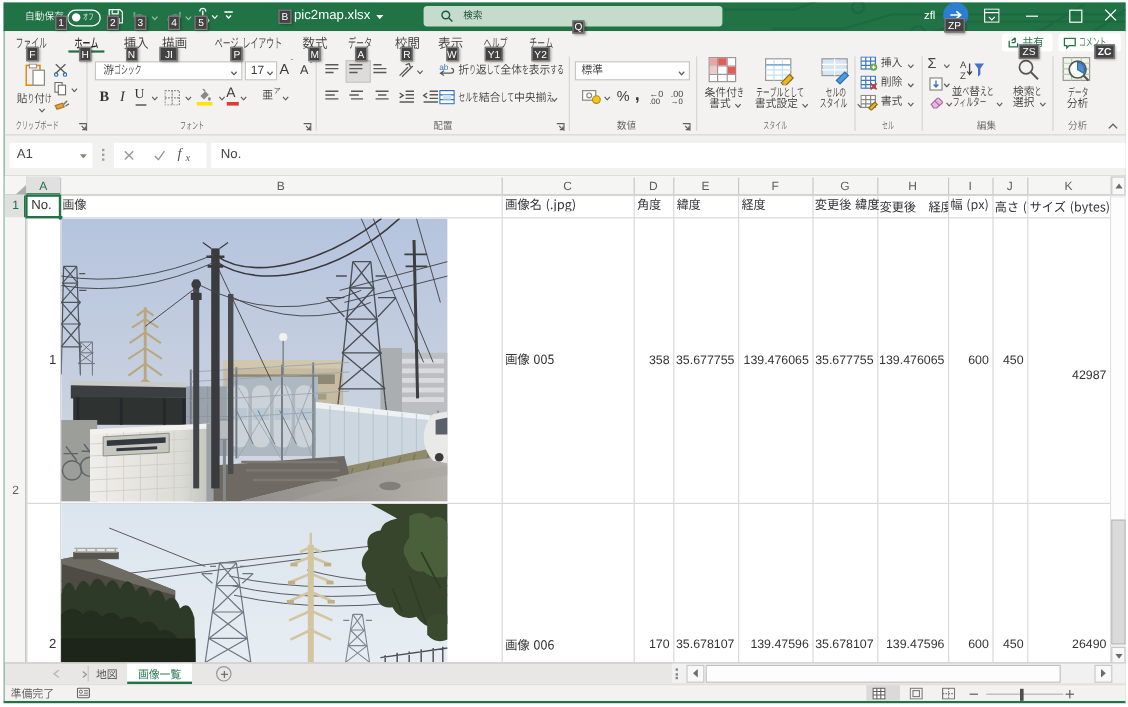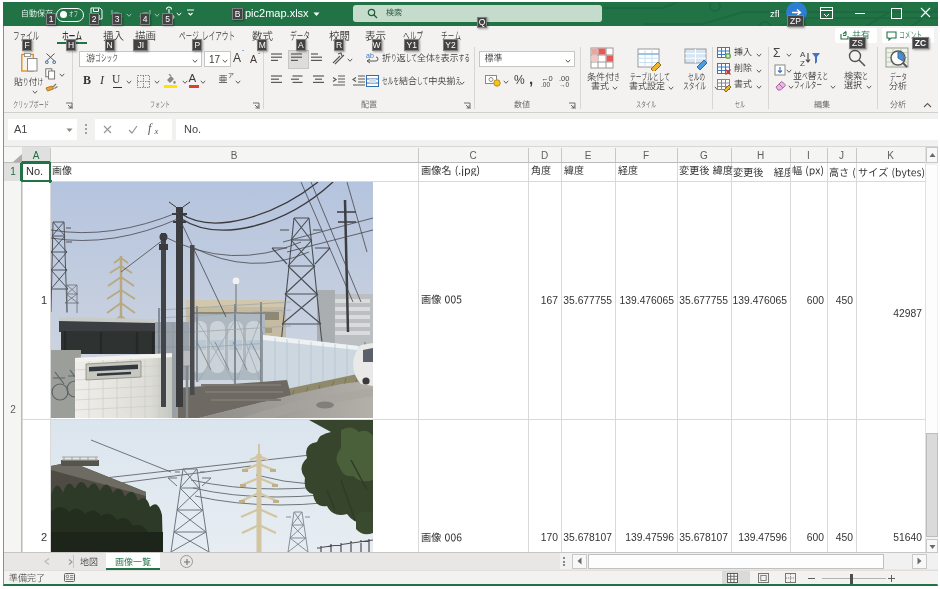--- a/index.html
+++ b/index.html
@@ -744,42 +744,42 @@
         <path d="M7.3 4.4Q7.3 5.5 7.2 6.3Q7.1 7.1 6.8 7.7Q6.4 8.3 5.9 8.8Q5.3 9.3 4.4 9.7L3.7 9.1Q4.4 8.8 5 8.4Q5.5 8.1 5.8 7.6Q6.2 7.1 6.3 6.3Q6.5 5.6 6.5 4.5V1.9Q6.5 1.6 6.5 1.4Q6.5 1.1 6.5 1.1H7.4Q7.4 1.1 7.4 1.4Q7.3 1.6 7.3 1.9ZM3.7 1.1Q3.7 1.2 3.6 1.4Q3.6 1.6 3.6 1.9V5.7Q3.6 5.9 3.6 6.1Q3.6 6.3 3.6 6.5Q3.7 6.6 3.7 6.7H2.8Q2.8 6.6 2.8 6.5Q2.8 6.3 2.8 6.1Q2.8 5.9 2.8 5.7V1.9Q2.8 1.7 2.8 1.5Q2.8 1.3 2.8 1.1ZM0.7 3.2Q0.7 3.2 0.9 3.2Q1.1 3.2 1.3 3.2Q1.5 3.2 1.7 3.2H8.5Q8.8 3.2 9 3.2Q9.3 3.2 9.4 3.2V4.1Q9.3 4.1 9 4.1Q8.8 4 8.5 4H1.7Q1.5 4 1.3 4.1Q1.1 4.1 0.9 4.1Q0.7 4.1 0.7 4.1Z M11.1 5.4Q12.4 5.1 13.5 4.6Q14.7 4 15.5 3.5Q16 3.1 16.5 2.7Q17.1 2.3 17.5 1.9Q17.9 1.5 18.3 1L19 1.7Q18.5 2.1 18 2.6Q17.5 3 17 3.5Q16.4 3.9 15.8 4.3Q15.3 4.6 14.6 5Q13.9 5.3 13.1 5.7Q12.3 6 11.5 6.3ZM15.3 3.9 16.2 3.7V8.4Q16.2 8.6 16.2 8.9Q16.2 9.1 16.2 9.3Q16.3 9.5 16.3 9.6H15.3Q15.3 9.5 15.3 9.3Q15.3 9.1 15.3 8.9Q15.3 8.6 15.3 8.4Z M28.1 0.7Q28.2 0.9 28.4 1.1Q28.5 1.4 28.7 1.7Q28.8 1.9 28.9 2.1L28.4 2.4Q28.2 2.1 28 1.7Q27.7 1.2 27.5 0.9ZM29.2 0.3Q29.4 0.5 29.5 0.8Q29.7 1 29.8 1.3Q30 1.6 30.1 1.8L29.5 2Q29.4 1.7 29.1 1.3Q28.9 0.9 28.7 0.6ZM28.3 2.4Q28.3 2.5 28.2 2.6Q28.1 2.8 28.1 2.9Q27.9 3.4 27.5 4Q27.2 4.6 26.8 5.2Q26.5 5.8 26 6.3Q25.5 7 24.8 7.6Q24.1 8.2 23.4 8.7Q22.6 9.3 21.8 9.7L21.2 9Q22 8.6 22.8 8.1Q23.5 7.6 24.2 7Q24.9 6.4 25.4 5.8Q25.7 5.4 26.1 4.9Q26.4 4.4 26.7 3.9Q26.9 3.3 27.1 2.9Q27 2.9 26.7 2.9Q26.4 2.9 26 2.9Q25.5 2.9 25.1 2.9Q24.6 2.9 24.2 2.9Q23.8 2.9 23.5 2.9Q23.2 2.9 23.1 2.9Q22.9 2.9 22.7 2.9Q22.5 2.9 22.3 2.9Q22.1 3 22.1 3V2Q22.1 2 22.3 2Q22.5 2.1 22.7 2.1Q22.9 2.1 23.1 2.1Q23.2 2.1 23.5 2.1Q23.8 2.1 24.2 2.1Q24.6 2.1 25.1 2.1Q25.5 2.1 25.9 2.1Q26.3 2.1 26.6 2.1Q26.9 2.1 27 2.1Q27.3 2.1 27.5 2.1Q27.7 2 27.8 2ZM26.2 5.8Q26.6 6.1 27 6.6Q27.5 7 27.9 7.5Q28.3 7.9 28.7 8.3Q29.1 8.7 29.3 9.1L28.6 9.7Q28.2 9.2 27.8 8.6Q27.3 8 26.7 7.5Q26.1 6.9 25.6 6.4Z M36.2 11.3Q35.5 10.1 35.1 8.8Q34.7 7.5 34.7 6Q34.7 4.4 35.1 3.1Q35.5 1.8 36.2 0.6L36.8 0.9Q36.1 2 35.8 3.3Q35.5 4.6 35.5 6Q35.5 7.3 35.8 8.6Q36.1 9.9 36.8 11Z M40.7 9.4Q40.3 9.4 39.9 9.2Q39.5 9 39.1 8.7H39.1L39 9.2H38.2V0.9H39.2V3.2L39.1 4.2Q39.5 3.9 40 3.6Q40.5 3.4 40.9 3.4Q41.7 3.4 42.2 3.8Q42.7 4.1 42.9 4.8Q43.2 5.4 43.2 6.3Q43.2 7.3 42.9 8Q42.5 8.7 41.9 9Q41.4 9.4 40.7 9.4ZM40.6 8.6Q41 8.6 41.4 8.3Q41.8 8 42 7.5Q42.2 7 42.2 6.3Q42.2 5.7 42.1 5.2Q41.9 4.7 41.6 4.5Q41.2 4.2 40.7 4.2Q40.3 4.2 40 4.4Q39.6 4.6 39.2 5V8Q39.6 8.3 39.9 8.4Q40.3 8.6 40.6 8.6Z M44.8 11.7Q44.6 11.7 44.4 11.7Q44.3 11.6 44.1 11.6L44.3 10.8Q44.4 10.8 44.5 10.9Q44.6 10.9 44.8 10.9Q45.2 10.9 45.6 10.6Q45.9 10.2 46 9.7L46.2 9.2L43.9 3.5H44.9L46 6.7Q46.2 7.1 46.3 7.5Q46.5 7.9 46.6 8.3H46.6Q46.8 7.9 46.9 7.5Q47 7.1 47.1 6.7L48.1 3.5H49.1L46.9 9.7Q46.7 10.3 46.5 10.7Q46.2 11.2 45.8 11.4Q45.4 11.7 44.8 11.7Z M52 9.4Q51.4 9.4 51 9.1Q50.7 8.9 50.5 8.5Q50.4 8 50.4 7.5V4.3H49.5V3.6L50.4 3.5L50.5 1.9H51.3V3.5H52.9V4.3H51.3V7.5Q51.3 8 51.5 8.3Q51.7 8.6 52.2 8.6Q52.3 8.6 52.5 8.6Q52.7 8.5 52.8 8.4L53 9.2Q52.8 9.2 52.5 9.3Q52.2 9.4 52 9.4Z M56.4 9.4Q55.7 9.4 55.1 9Q54.4 8.7 54.1 8Q53.7 7.3 53.7 6.4Q53.7 5.7 53.9 5.1Q54.1 4.6 54.5 4.2Q54.9 3.8 55.3 3.6Q55.8 3.4 56.3 3.4Q57 3.4 57.5 3.7Q58 4 58.3 4.7Q58.5 5.3 58.5 6.1Q58.5 6.2 58.5 6.4Q58.5 6.5 58.5 6.6H54.7Q54.7 7.2 54.9 7.7Q55.2 8.1 55.6 8.4Q56 8.6 56.6 8.6Q57 8.6 57.3 8.5Q57.7 8.4 58 8.2L58.3 8.8Q57.9 9 57.5 9.2Q57 9.4 56.4 9.4ZM54.6 5.9H57.7Q57.7 5.1 57.3 4.6Q57 4.2 56.3 4.2Q55.9 4.2 55.5 4.4Q55.2 4.6 54.9 5Q54.7 5.4 54.6 5.9Z M61.4 9.4Q60.8 9.4 60.3 9.2Q59.7 8.9 59.3 8.6L59.8 8Q60.2 8.2 60.6 8.4Q61 8.6 61.5 8.6Q62 8.6 62.3 8.4Q62.6 8.1 62.6 7.7Q62.6 7.4 62.4 7.2Q62.2 7.1 61.9 6.9Q61.6 6.8 61.3 6.7Q60.9 6.5 60.5 6.3Q60.1 6.1 59.9 5.8Q59.6 5.5 59.6 5Q59.6 4.6 59.9 4.2Q60.1 3.8 60.5 3.6Q61 3.4 61.6 3.4Q62.1 3.4 62.6 3.6Q63 3.8 63.4 4L62.9 4.6Q62.6 4.4 62.3 4.3Q62 4.1 61.6 4.1Q61.1 4.1 60.8 4.4Q60.6 4.6 60.6 5Q60.6 5.2 60.7 5.4Q60.9 5.6 61.2 5.7Q61.5 5.8 61.8 6Q62.1 6.1 62.4 6.2Q62.7 6.3 63 6.5Q63.2 6.7 63.4 7Q63.5 7.3 63.5 7.7Q63.5 8.1 63.3 8.5Q63 8.9 62.6 9.2Q62.1 9.4 61.4 9.4Z M64.9 11.3 64.3 11Q65 9.9 65.4 8.6Q65.7 7.3 65.7 6Q65.7 4.6 65.4 3.3Q65 2 64.3 0.9L64.9 0.6Q65.7 1.8 66.1 3.1Q66.5 4.4 66.5 6Q66.5 7.5 66.1 8.8Q65.7 10.1 64.9 11.3Z" fill="#333"></path>
       </svg>
     </div>
 </div>
 <div style="position:absolute;top:294.0px;font:11px 'Liberation Sans',sans-serif;color:#333;white-space:pre;right:893.0px;">1</div>
 <div style="position:absolute;left:421.0px;top:294.0px;">
     <svg class="jt" width="41" height="11" viewBox="0 0 41.0 11.0">
       <path d="M1.3 8.7H8.9V9.4H1.3ZM0.6 1.1H9.6V1.8H0.6ZM0.9 2.9H1.6V10.1H0.9ZM8.6 2.9H9.3V10H8.6ZM4.7 1.3H5.4V3.4H4.7ZM4.7 3.3H5.4V7.5H4.7ZM3.3 5.7V7.1H6.9V5.7ZM3.3 3.7V5.1H6.9V3.7ZM2.6 3H7.5V7.7H2.6Z M15 0.4 15.7 0.6Q15.3 1.3 14.7 2.1Q14.1 2.8 13.3 3.5Q13.2 3.4 13.1 3.3Q12.9 3.1 12.8 3Q13.3 2.7 13.7 2.2Q14.1 1.8 14.5 1.3Q14.8 0.8 15 0.4ZM15 1.1H17.5V1.7H14.6ZM14.3 3.1V4.3H18.8V3.1ZM13.6 2.5H19.6V4.8H13.6ZM16.2 2.7H16.9V4.5H16.2ZM16.2 4.3 16.8 4.6Q16.4 5 15.8 5.3Q15.3 5.7 14.6 6Q14 6.3 13.4 6.5Q13.4 6.5 13.3 6.4Q13.2 6.3 13.1 6.1Q13.1 6 13 6Q13.6 5.8 14.2 5.5Q14.8 5.3 15.3 5Q15.9 4.7 16.2 4.3ZM15.2 5.4 15.7 5.1Q16.2 5.5 16.6 6.1Q17 6.6 17.1 7.2Q17.3 7.7 17.3 8.2Q17.3 8.8 17.2 9.2Q17 9.6 16.8 9.8Q16.6 9.9 16.3 10Q16.1 10.1 15.8 10.1Q15.6 10.1 15.4 10.1Q15.2 10.1 15 10.1Q15 9.9 15 9.7Q14.9 9.5 14.8 9.4Q15.1 9.4 15.3 9.4Q15.5 9.4 15.7 9.4Q15.8 9.4 16 9.4Q16.1 9.4 16.3 9.2Q16.5 9.1 16.6 8.6Q16.7 8.2 16.6 7.7Q16.5 7.1 16.1 6.5Q15.8 5.9 15.2 5.4ZM16.1 5.9 16.5 6.2Q16.2 6.5 15.7 6.9Q15.1 7.2 14.6 7.5Q14 7.8 13.5 8Q13.4 7.9 13.3 7.7Q13.2 7.6 13.1 7.5Q13.6 7.3 14.2 7.1Q14.7 6.8 15.2 6.5Q15.8 6.2 16.1 5.9ZM16.6 7 17.1 7.4Q16.7 7.8 16 8.3Q15.4 8.8 14.7 9.2Q14 9.6 13.3 9.8Q13.2 9.7 13.1 9.5Q13 9.3 12.9 9.2Q13.4 9.1 13.9 8.8Q14.4 8.6 14.9 8.3Q15.4 8 15.9 7.6Q16.3 7.3 16.6 7ZM19.3 5.2 19.9 5.6Q19.5 6 19 6.3Q18.5 6.7 18.1 7L17.6 6.5Q17.9 6.4 18.2 6.1Q18.5 5.9 18.8 5.6Q19.1 5.4 19.3 5.2ZM17.4 4.4Q17.6 5.4 17.9 6.3Q18.3 7.2 18.8 7.9Q19.4 8.6 20 9Q20 9.1 19.9 9.2Q19.8 9.3 19.7 9.4Q19.6 9.5 19.5 9.6Q18.8 9.2 18.3 8.4Q17.7 7.6 17.3 6.6Q17 5.7 16.7 4.6ZM17.3 1.1H17.4L17.6 1L18 1.4Q17.8 1.8 17.5 2.3Q17.1 2.7 16.8 3Q16.7 2.9 16.6 2.8Q16.5 2.6 16.4 2.6Q16.6 2.3 16.9 1.9Q17.1 1.5 17.3 1.2ZM12.6 0.5 13.3 0.7Q13 1.6 12.6 2.5Q12.2 3.4 11.7 4.2Q11.3 5 10.8 5.6Q10.7 5.5 10.7 5.3Q10.6 5.2 10.5 5Q10.4 4.9 10.4 4.8Q10.8 4.2 11.2 3.5Q11.6 2.9 12 2.1Q12.3 1.3 12.6 0.5ZM11.7 3 12.4 2.3 12.5 2.3V10.1H11.7Z M26.4 9.4Q25.7 9.4 25.2 8.9Q24.6 8.5 24.3 7.6Q24 6.7 24 5.4Q24 4 24.3 3.1Q24.6 2.3 25.2 1.8Q25.7 1.4 26.4 1.4Q27.2 1.4 27.7 1.8Q28.2 2.3 28.5 3.2Q28.8 4 28.8 5.4Q28.8 6.7 28.5 7.6Q28.2 8.5 27.7 8.9Q27.2 9.4 26.4 9.4ZM26.4 8.6Q26.9 8.6 27.2 8.3Q27.5 7.9 27.7 7.2Q27.9 6.5 27.9 5.4Q27.9 4.2 27.7 3.5Q27.5 2.8 27.2 2.5Q26.9 2.2 26.4 2.2Q26 2.2 25.7 2.5Q25.3 2.8 25.2 3.5Q25 4.2 25 5.4Q25 6.5 25.2 7.2Q25.3 7.9 25.7 8.3Q26 8.6 26.4 8.6Z M32.3 9.4Q31.5 9.4 31 8.9Q30.5 8.5 30.2 7.6Q29.9 6.7 29.9 5.4Q29.9 4 30.2 3.1Q30.5 2.3 31 1.8Q31.5 1.4 32.3 1.4Q33 1.4 33.5 1.8Q34.1 2.3 34.4 3.2Q34.7 4 34.7 5.4Q34.7 6.7 34.4 7.6Q34.1 8.5 33.5 8.9Q33 9.4 32.3 9.4ZM32.3 8.6Q32.7 8.6 33 8.3Q33.4 7.9 33.6 7.2Q33.7 6.5 33.7 5.4Q33.7 4.2 33.6 3.5Q33.4 2.8 33 2.5Q32.7 2.2 32.3 2.2Q31.8 2.2 31.5 2.5Q31.2 2.8 31 3.5Q30.8 4.2 30.8 5.4Q30.8 6.5 31 7.2Q31.2 7.9 31.5 8.3Q31.8 8.6 32.3 8.6Z M37.9 9.4Q37.3 9.4 36.9 9.2Q36.4 9.1 36.1 8.9Q35.7 8.6 35.5 8.4L35.9 7.7Q36.2 7.9 36.4 8.1Q36.7 8.3 37 8.5Q37.4 8.6 37.8 8.6Q38.3 8.6 38.7 8.4Q39 8.1 39.2 7.7Q39.5 7.3 39.5 6.8Q39.5 5.9 39 5.5Q38.6 5 37.9 5Q37.5 5 37.2 5.1Q36.9 5.2 36.6 5.5L36.1 5.1L36.3 1.5H40.1V2.4H37.2L37 4.6Q37.2 4.4 37.5 4.4Q37.8 4.3 38.1 4.3Q38.8 4.3 39.3 4.5Q39.8 4.8 40.1 5.3Q40.4 5.9 40.4 6.7Q40.4 7.6 40.1 8.2Q39.7 8.8 39.1 9.1Q38.6 9.4 37.9 9.4Z" fill="#333"></path>
     </svg>
   </div>
-<div style="position:absolute;top:294.8px;font:10.3px 'Liberation Sans',sans-serif;color:#333;white-space:pre;right:382.0px;">167</div>
+<div style="position:absolute;top:294.8px;font:10.3px 'Liberation Sans',sans-serif;color:#333;white-space:pre;right:382.0px;">358</div>
 <div style="position:absolute;top:294.8px;font:10.3px 'Liberation Sans',sans-serif;color:#333;white-space:pre;right:328.0px;">35.677755</div>
 <div style="position:absolute;top:294.8px;font:10.3px 'Liberation Sans',sans-serif;color:#333;white-space:pre;right:266.0px;">139.476065</div>
 <div style="position:absolute;top:294.8px;font:10.3px 'Liberation Sans',sans-serif;color:#333;white-space:pre;right:212.0px;">35.677755</div>
 <div style="position:absolute;top:294.8px;font:10.3px 'Liberation Sans',sans-serif;color:#333;white-space:pre;right:153.0px;">139.476065</div>
 <div style="position:absolute;top:294.8px;font:10.3px 'Liberation Sans',sans-serif;color:#333;white-space:pre;right:116.0px;">600</div>
 <div style="position:absolute;top:294.8px;font:10.3px 'Liberation Sans',sans-serif;color:#333;white-space:pre;right:87.0px;">450</div>
 <div style="position:absolute;top:308px;font:10.3px 'Liberation Sans',sans-serif;color:#333;white-space:pre;right:18.0px;">42987</div>
 <div style="position:absolute;top:531.0px;font:11px 'Liberation Sans',sans-serif;color:#333;white-space:pre;right:893.0px;">2</div>
 <div style="position:absolute;left:421.0px;top:531.5px;">
     <svg class="jt" width="41" height="11" viewBox="0 0 41.0 11.0">
       <path d="M1.3 8.7H8.9V9.4H1.3ZM0.6 1.1H9.6V1.8H0.6ZM0.9 2.9H1.6V10.1H0.9ZM8.6 2.9H9.3V10H8.6ZM4.7 1.3H5.4V3.4H4.7ZM4.7 3.3H5.4V7.5H4.7ZM3.3 5.7V7.1H6.9V5.7ZM3.3 3.7V5.1H6.9V3.7ZM2.6 3H7.5V7.7H2.6Z M15 0.4 15.7 0.6Q15.3 1.3 14.7 2.1Q14.1 2.8 13.3 3.5Q13.2 3.4 13.1 3.3Q12.9 3.1 12.8 3Q13.3 2.7 13.7 2.2Q14.1 1.8 14.5 1.3Q14.8 0.8 15 0.4ZM15 1.1H17.5V1.7H14.6ZM14.3 3.1V4.3H18.8V3.1ZM13.6 2.5H19.6V4.8H13.6ZM16.2 2.7H16.9V4.5H16.2ZM16.2 4.3 16.8 4.6Q16.4 5 15.8 5.3Q15.3 5.7 14.6 6Q14 6.3 13.4 6.5Q13.4 6.5 13.3 6.4Q13.2 6.3 13.1 6.1Q13.1 6 13 6Q13.6 5.8 14.2 5.5Q14.8 5.3 15.3 5Q15.9 4.7 16.2 4.3ZM15.2 5.4 15.7 5.1Q16.2 5.5 16.6 6.1Q17 6.6 17.1 7.2Q17.3 7.7 17.3 8.2Q17.3 8.8 17.2 9.2Q17 9.6 16.8 9.8Q16.6 9.9 16.3 10Q16.1 10.1 15.8 10.1Q15.6 10.1 15.4 10.1Q15.2 10.1 15 10.1Q15 9.9 15 9.7Q14.9 9.5 14.8 9.4Q15.1 9.4 15.3 9.4Q15.5 9.4 15.7 9.4Q15.8 9.4 16 9.4Q16.1 9.4 16.3 9.2Q16.5 9.1 16.6 8.6Q16.7 8.2 16.6 7.7Q16.5 7.1 16.1 6.5Q15.8 5.9 15.2 5.4ZM16.1 5.9 16.5 6.2Q16.2 6.5 15.7 6.9Q15.1 7.2 14.6 7.5Q14 7.8 13.5 8Q13.4 7.9 13.3 7.7Q13.2 7.6 13.1 7.5Q13.6 7.3 14.2 7.1Q14.7 6.8 15.2 6.5Q15.8 6.2 16.1 5.9ZM16.6 7 17.1 7.4Q16.7 7.8 16 8.3Q15.4 8.8 14.7 9.2Q14 9.6 13.3 9.8Q13.2 9.7 13.1 9.5Q13 9.3 12.9 9.2Q13.4 9.1 13.9 8.8Q14.4 8.6 14.9 8.3Q15.4 8 15.9 7.6Q16.3 7.3 16.6 7ZM19.3 5.2 19.9 5.6Q19.5 6 19 6.3Q18.5 6.7 18.1 7L17.6 6.5Q17.9 6.4 18.2 6.1Q18.5 5.9 18.8 5.6Q19.1 5.4 19.3 5.2ZM17.4 4.4Q17.6 5.4 17.9 6.3Q18.3 7.2 18.8 7.9Q19.4 8.6 20 9Q20 9.1 19.9 9.2Q19.8 9.3 19.7 9.4Q19.6 9.5 19.5 9.6Q18.8 9.2 18.3 8.4Q17.7 7.6 17.3 6.6Q17 5.7 16.7 4.6ZM17.3 1.1H17.4L17.6 1L18 1.4Q17.8 1.8 17.5 2.3Q17.1 2.7 16.8 3Q16.7 2.9 16.6 2.8Q16.5 2.6 16.4 2.6Q16.6 2.3 16.9 1.9Q17.1 1.5 17.3 1.2ZM12.6 0.5 13.3 0.7Q13 1.6 12.6 2.5Q12.2 3.4 11.7 4.2Q11.3 5 10.8 5.6Q10.7 5.5 10.7 5.3Q10.6 5.2 10.5 5Q10.4 4.9 10.4 4.8Q10.8 4.2 11.2 3.5Q11.6 2.9 12 2.1Q12.3 1.3 12.6 0.5ZM11.7 3 12.4 2.3 12.5 2.3V10.1H11.7Z M26.4 9.4Q25.7 9.4 25.2 8.9Q24.6 8.5 24.3 7.6Q24 6.7 24 5.4Q24 4 24.3 3.1Q24.6 2.3 25.2 1.8Q25.7 1.4 26.4 1.4Q27.2 1.4 27.7 1.8Q28.2 2.3 28.5 3.2Q28.8 4 28.8 5.4Q28.8 6.7 28.5 7.6Q28.2 8.5 27.7 8.9Q27.2 9.4 26.4 9.4ZM26.4 8.6Q26.9 8.6 27.2 8.3Q27.5 7.9 27.7 7.2Q27.9 6.5 27.9 5.4Q27.9 4.2 27.7 3.5Q27.5 2.8 27.2 2.5Q26.9 2.2 26.4 2.2Q26 2.2 25.7 2.5Q25.3 2.8 25.2 3.5Q25 4.2 25 5.4Q25 6.5 25.2 7.2Q25.3 7.9 25.7 8.3Q26 8.6 26.4 8.6Z M32.3 9.4Q31.5 9.4 31 8.9Q30.5 8.5 30.2 7.6Q29.9 6.7 29.9 5.4Q29.9 4 30.2 3.1Q30.5 2.3 31 1.8Q31.5 1.4 32.3 1.4Q33 1.4 33.5 1.8Q34.1 2.3 34.4 3.2Q34.7 4 34.7 5.4Q34.7 6.7 34.4 7.6Q34.1 8.5 33.5 8.9Q33 9.4 32.3 9.4ZM32.3 8.6Q32.7 8.6 33 8.3Q33.4 7.9 33.6 7.2Q33.7 6.5 33.7 5.4Q33.7 4.2 33.6 3.5Q33.4 2.8 33 2.5Q32.7 2.2 32.3 2.2Q31.8 2.2 31.5 2.5Q31.2 2.8 31 3.5Q30.8 4.2 30.8 5.4Q30.8 6.5 31 7.2Q31.2 7.9 31.5 8.3Q31.8 8.6 32.3 8.6Z M38.3 9.4Q37.8 9.4 37.3 9.1Q36.8 8.9 36.5 8.4Q36.2 7.9 36 7.2Q35.8 6.5 35.8 5.6Q35.8 4.4 36 3.6Q36.2 2.8 36.6 2.4Q37 1.9 37.5 1.6Q38 1.4 38.6 1.4Q39.2 1.4 39.7 1.6Q40.1 1.9 40.4 2.2L39.9 2.8Q39.7 2.5 39.3 2.4Q39 2.2 38.6 2.2Q38.1 2.2 37.7 2.5Q37.2 2.8 36.9 3.6Q36.7 4.3 36.7 5.6Q36.7 6.6 36.9 7.2Q37.1 7.9 37.4 8.3Q37.8 8.6 38.3 8.6Q38.7 8.6 39 8.4Q39.3 8.2 39.5 7.8Q39.6 7.4 39.6 6.9Q39.6 6.4 39.5 6Q39.3 5.6 39 5.4Q38.7 5.2 38.3 5.2Q37.9 5.2 37.5 5.4Q37 5.7 36.6 6.2L36.6 5.5Q36.8 5.2 37.1 4.9Q37.4 4.7 37.8 4.6Q38.1 4.5 38.4 4.5Q39.1 4.5 39.5 4.7Q40 5 40.3 5.5Q40.5 6.1 40.5 6.9Q40.5 7.6 40.2 8.2Q39.9 8.7 39.4 9.1Q38.9 9.4 38.3 9.4Z" fill="#333"></path>
     </svg>
   </div>
 <div style="position:absolute;top:532.3px;font:10.3px 'Liberation Sans',sans-serif;color:#333;white-space:pre;right:382.0px;">170</div>
 <div style="position:absolute;top:532.3px;font:10.3px 'Liberation Sans',sans-serif;color:#333;white-space:pre;right:328.0px;">35.678107</div>
 <div style="position:absolute;top:532.3px;font:10.3px 'Liberation Sans',sans-serif;color:#333;white-space:pre;right:266.0px;">139.47596</div>
 <div style="position:absolute;top:532.3px;font:10.3px 'Liberation Sans',sans-serif;color:#333;white-space:pre;right:212.0px;">35.678107</div>
 <div style="position:absolute;top:532.3px;font:10.3px 'Liberation Sans',sans-serif;color:#333;white-space:pre;right:153.0px;">139.47596</div>
 <div style="position:absolute;top:532.3px;font:10.3px 'Liberation Sans',sans-serif;color:#333;white-space:pre;right:116.0px;">600</div>
 <div style="position:absolute;top:532.3px;font:10.3px 'Liberation Sans',sans-serif;color:#333;white-space:pre;right:87.0px;">450</div>
-<div style="position:absolute;top:532.3px;font:10.3px 'Liberation Sans',sans-serif;color:#333;white-space:pre;right:18.0px;">51640</div>
+<div style="position:absolute;top:532.3px;font:10.3px 'Liberation Sans',sans-serif;color:#333;white-space:pre;right:18.0px;">26490</div>
 <svg style="position:absolute;left:51px;top:182px" width="322" height="236" viewBox="0 0 322 236">
 <defs>
       <linearGradient id="sky1" x1="0" y1="0" x2="0" y2="1">
 <stop offset="0" stop-color="#b5c4de"></stop>
         <stop offset="0.6" stop-color="#c7d0df"></stop>
         <stop offset="1" stop-color="#d6dbe3"></stop>
       </linearGradient>
 <linearGradient id="road1" x1="0" y1="0" x2="1" y2="0">
 <stop offset="0" stop-color="#8f8c89"></stop>
         <stop offset="1" stop-color="#b3afa9"></stop>

